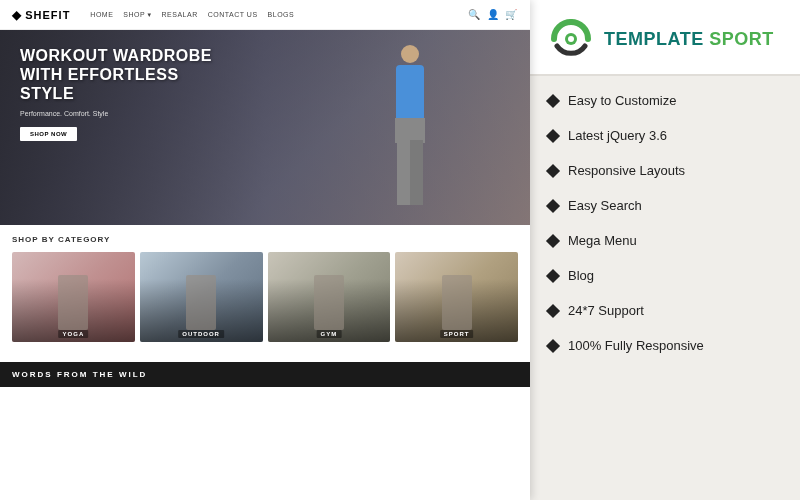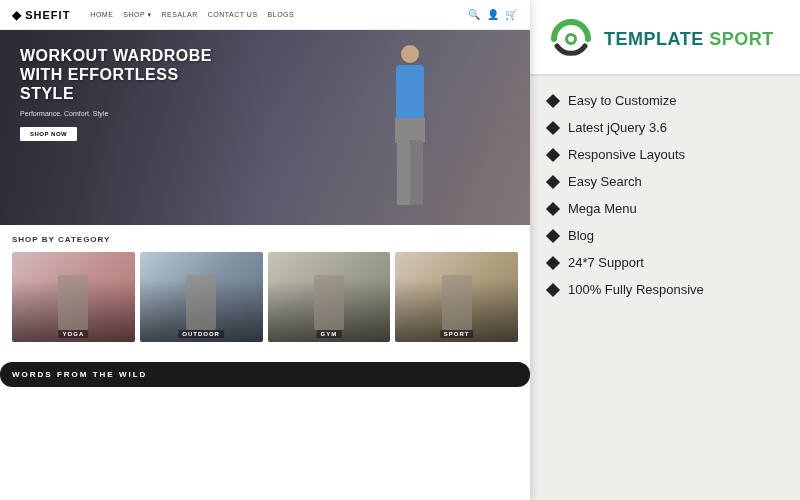--- a/index.html
+++ b/index.html
@@ -238,21 +238,20 @@
       background: rgba(0,0,0,0.4);
       padding: 1px 4px;
       border-radius: 1px;
     }
 
     
     .bottom-strip {
       background: #1a1a1a;
       padding: 8px 12px;
       color: #fff;
-      border-radius: 12px;
     }
     .bottom-title {
       font-size: 8px;
       font-weight: 700;
       letter-spacing: 2px;
       text-transform: uppercase;
       color: #fff;
     }
 
     
@@ -288,21 +287,21 @@
     }
     .brand-name span {
       color: #0f766e;
     }
 
     
     .features-list {
       padding: 12px 18px;
       display: flex;
       flex-direction: column;
-      gap: 2px;
+      gap: 10px;
       flex: 1;
     }
     .feature-item {
       display: flex;
       align-items: center;
       gap: 10px;
       padding: 5px 0;
     }
     .feature-diamond {
       width: 10px;

